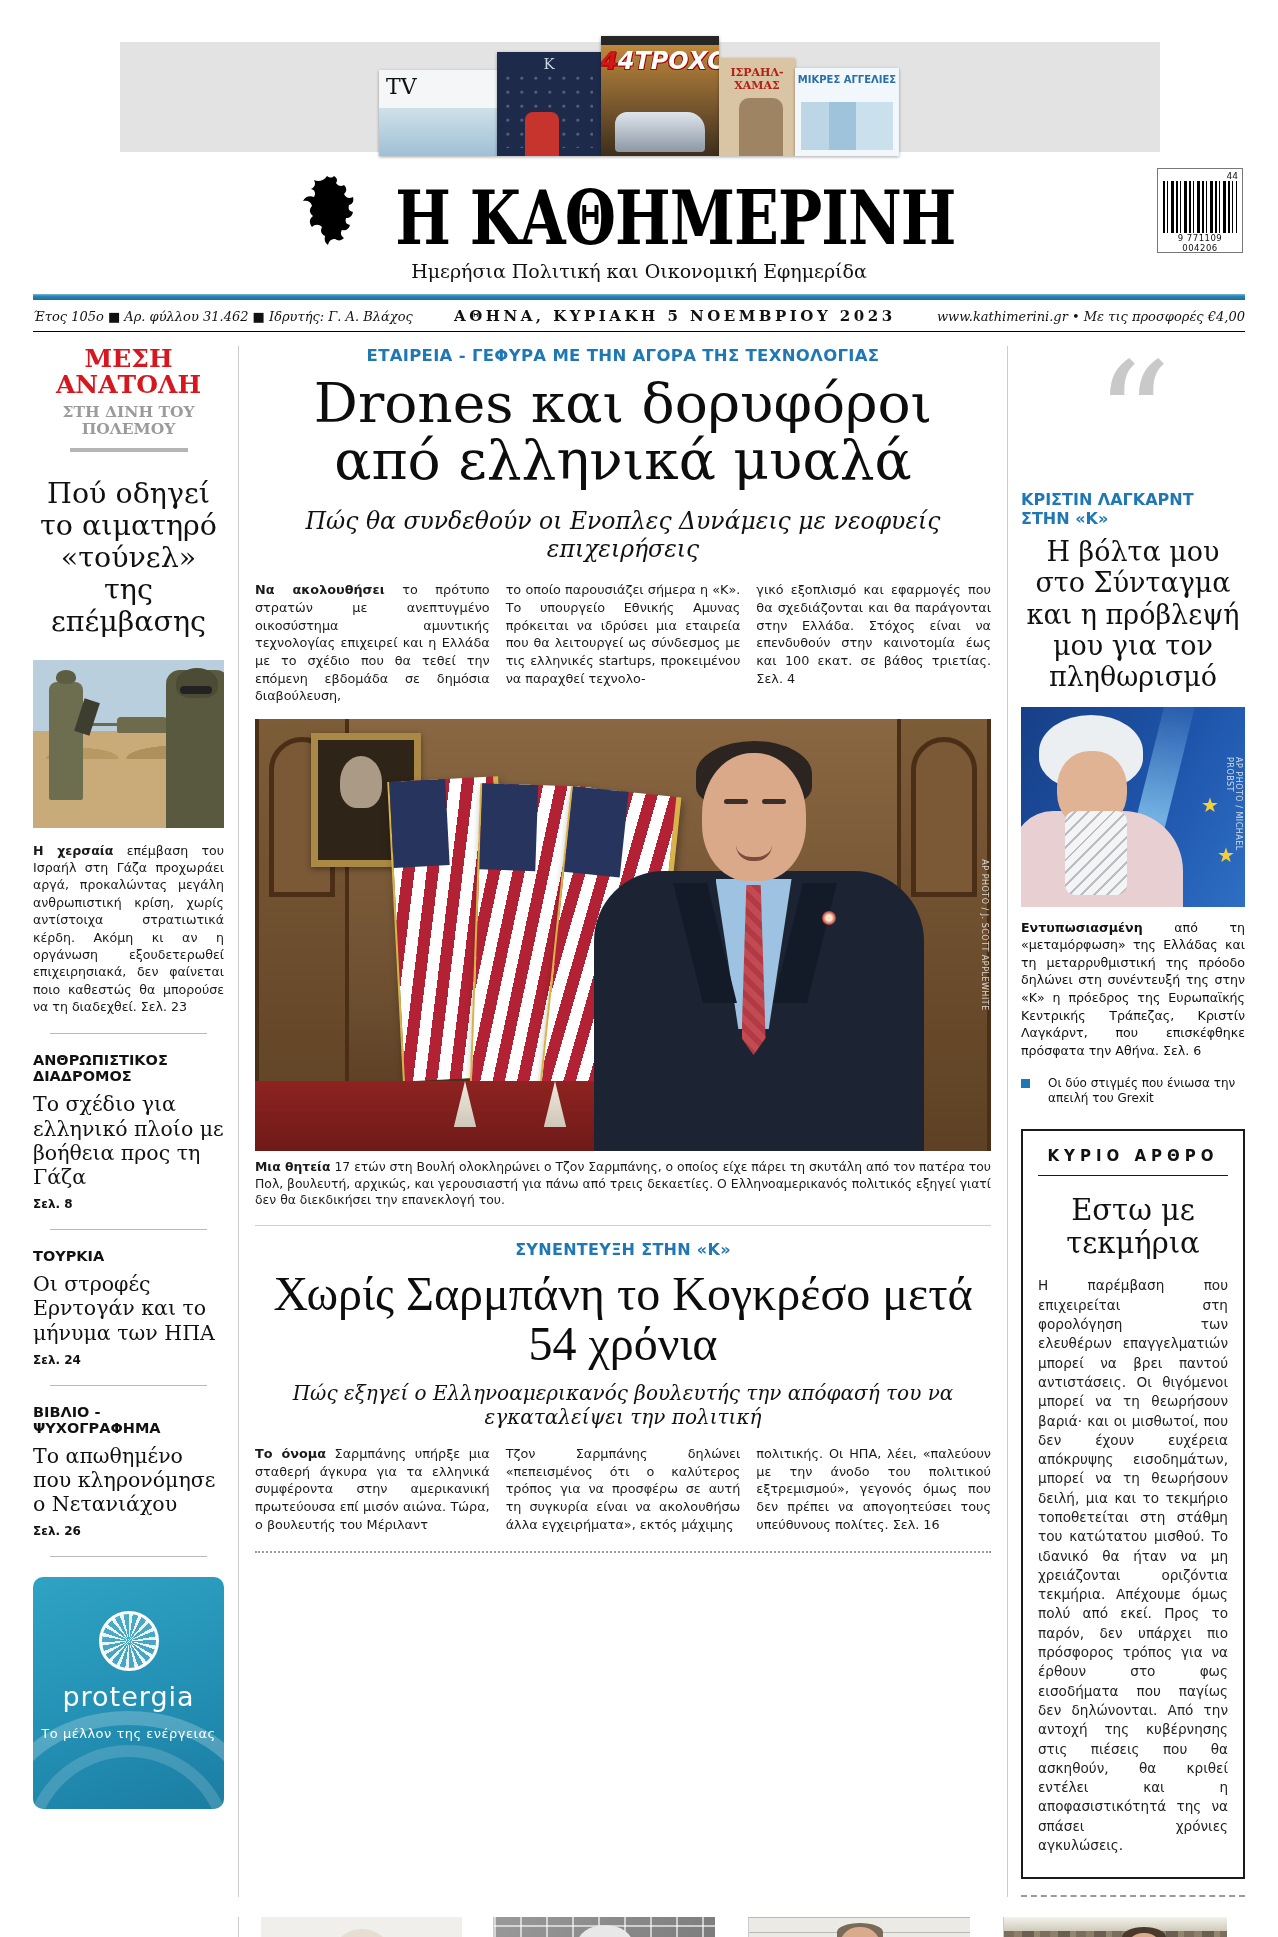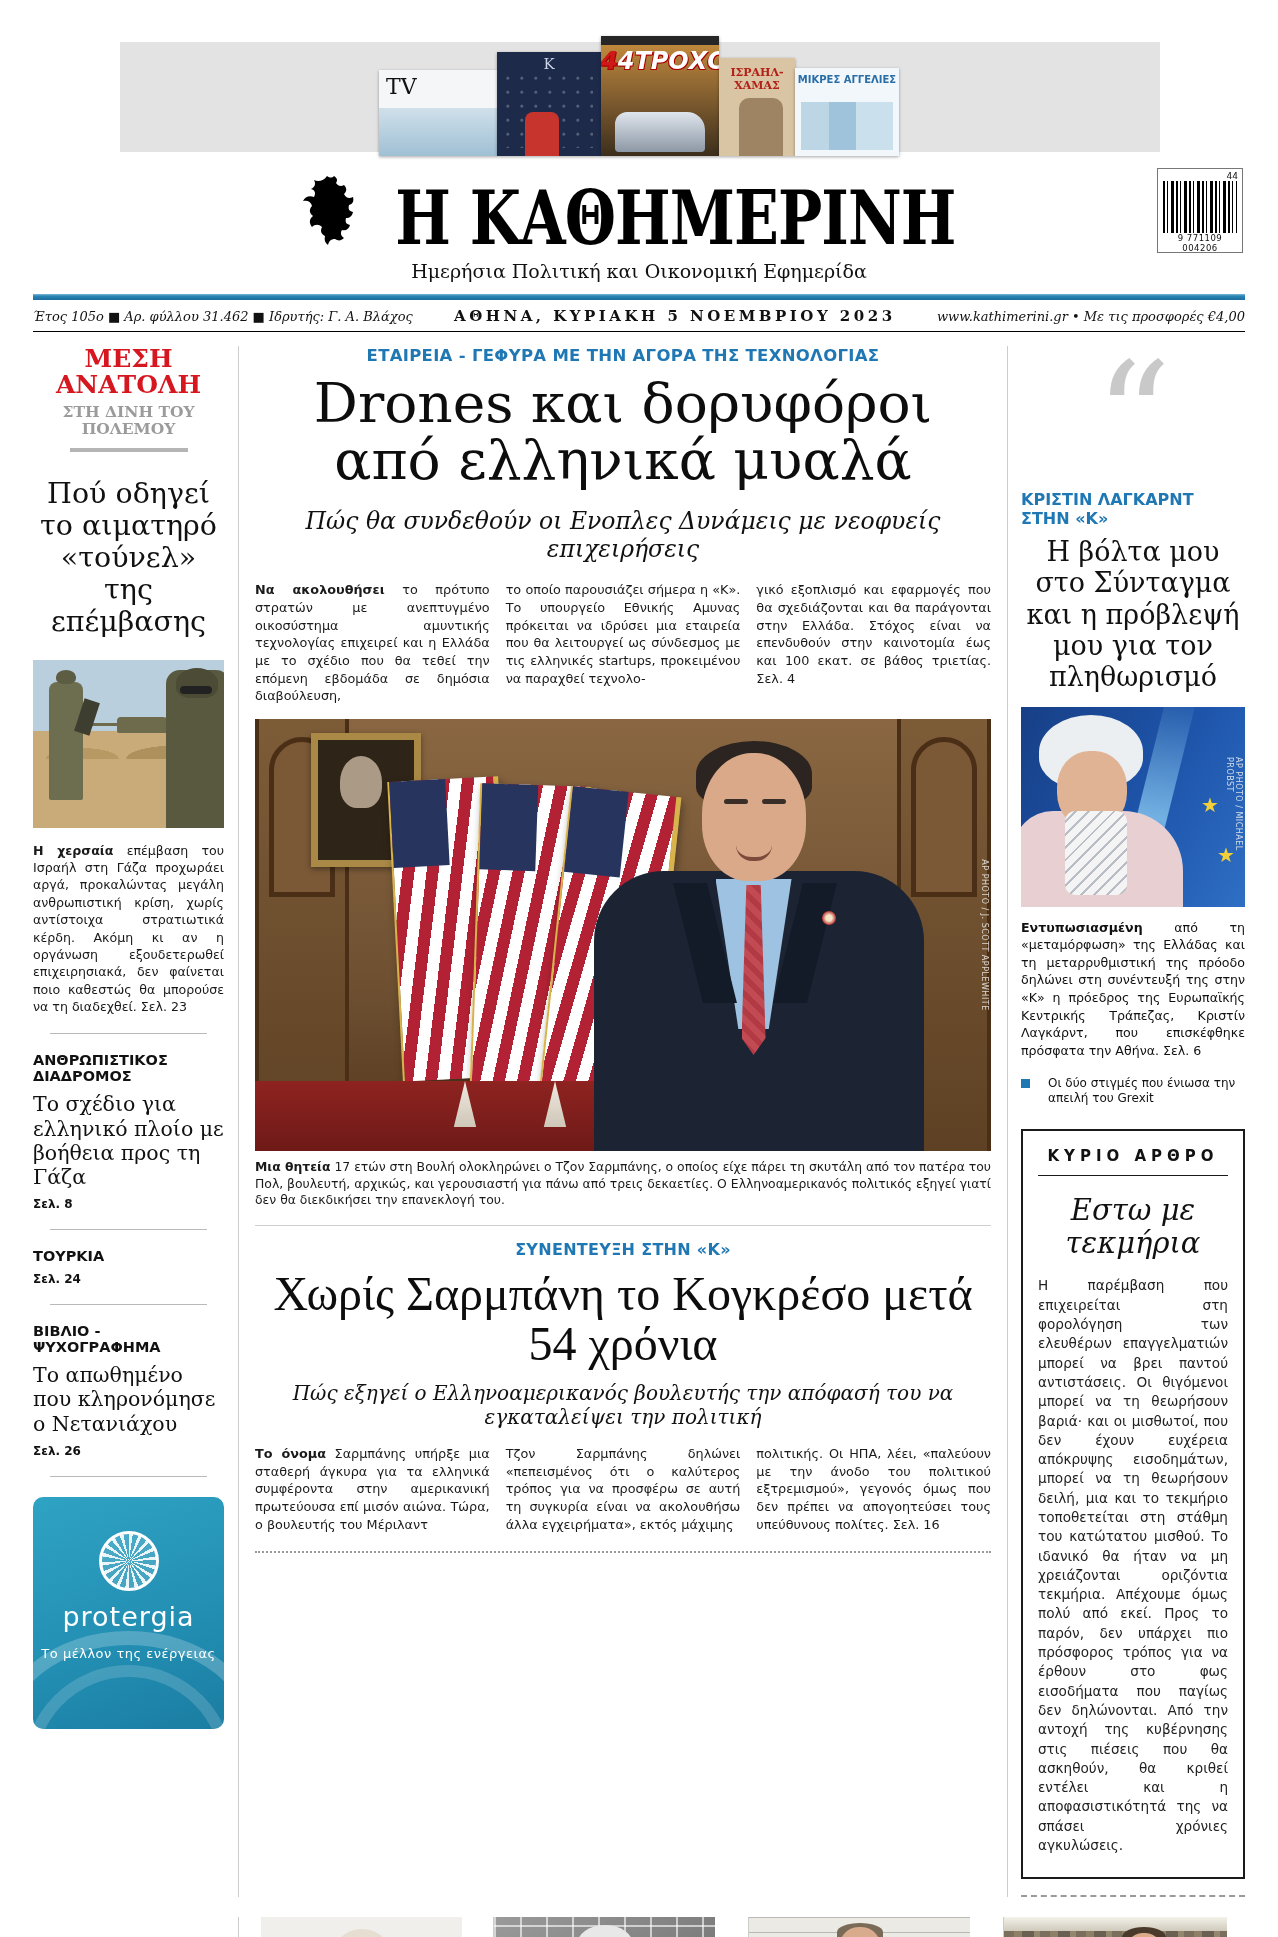--- a/index.html
+++ b/index.html
@@ -127,21 +127,21 @@
   .lagarde .star{position:absolute;color:#f2cf3a;font-size:20px;}
   .lagarde .hair{position:absolute;left:18px;top:8px;width:104px;height:74px;background:#eceff1;border-radius:50% 50% 42% 42%;}
   .lagarde .face{position:absolute;left:36px;top:44px;width:70px;height:78px;background:#e0b394;border-radius:46%;}
   .lagarde .jacket{position:absolute;left:-8px;top:104px;width:170px;height:100px;background:#e8cfd2;border-radius:40px 60px 0 0;}
   .lagarde .scarf{position:absolute;left:44px;top:104px;width:62px;height:84px;background:repeating-linear-gradient(135deg,#f4f4f4 0 7px,#b9bec6 7px 9px);border-radius:10px;}
   .colR .lead-par{font-size:12.6px;line-height:1.4;margin-top:12px;text-align:justify;}
   .grexit{display:flex;gap:18px;margin-top:16px;font-weight:normal;font-size:12px;line-height:1.3;color:#111;}
   .grexit .sq{flex:0 0 9px;width:9px;height:9px;background:#1f78b4;margin-top:3px;}
   .kyrio{border:2px solid #1a1a1a;margin-top:22px;padding:16px 15px 22px;}
   .kyrio .kt{text-align:center;font-weight:bold;letter-spacing:5px;font-size:15px;padding-bottom:10px;border-bottom:1px solid #1a1a1a;}
-  .kyrio h3{font-family:"DejaVu Serif",serif;font-style:italic;font-weight:normal;font-size:29px;text-align:center;line-height:1.15;margin:18px 0 16px;}
+  .kyrio h3{font-family:"DejaVu Serif",serif;font-weight:normal;font-size:29px;text-align:center;line-height:1.15;margin:18px 0 16px;}
   .kyrio .kb{font-size:13.6px;line-height:1.42;text-align:justify;color:#222;}
   .dashline{border-top:2px dashed #9a9a9a;margin-top:16px;}
 
   
   .bottomgrid{display:grid;grid-template-columns:186px 236px 236px 236px 236px;column-gap:19px;margin-top:20px;}
   .bsec{position:relative;}
   .bsec + .bsec{border-left:1px solid #ccc;padding-left:0;}
   .bsec .bphoto{height:120px;margin-bottom:12px;}
   .bphoto.caric{background:#f0efec;margin-left:22px;margin-right:12px;}
   .caric .head{position:absolute;left:50%;top:12px;transform:translateX(-50%);width:64px;height:72px;background:#e7ded2;border-radius:48%;box-shadow:inset 0 -26px 0 #b9afa2;}
@@ -236,20 +236,21 @@
 
         <div class="brief">
           <div class="bk">ΑΝΘΡΩΠΙΣΤΙΚΟΣ ΔΙΑΔΡΟΜΟΣ</div>
           <div class="bt">Το σχέδιο για ελληνικό πλοίο με βοήθεια προς τη Γάζα</div>
           <div class="bp">Σελ. 8</div>
         </div>
         <div class="divider"></div>
 
         <div class="brief">
           <div class="bk">ΤΟΥΡΚΙΑ</div>
+          <div class="bt">Οι στροφές Ερντογάν και το μήνυμα των ΗΠΑ</div>
           <div class="bp">Σελ. 24</div>
         </div>
         <div class="divider"></div>
 
         <div class="brief">
           <div class="bk">ΒΙΒΛΙΟ - ΨΥΧΟΓΡΑΦΗΜΑ</div>
           <div class="bt">Το απωθημένο που κληρονόμησε ο Νετανιάχου</div>
           <div class="bp">Σελ. 26</div>
         </div>
         <div class="divider"></div>

